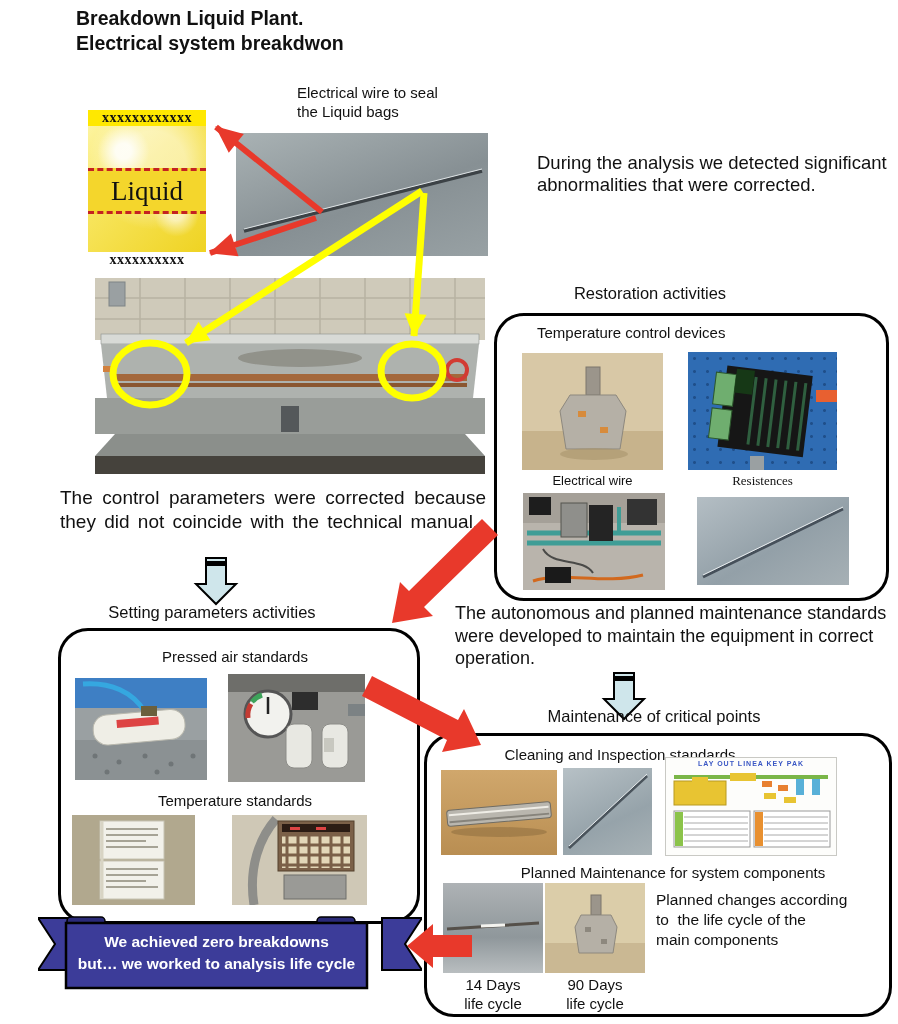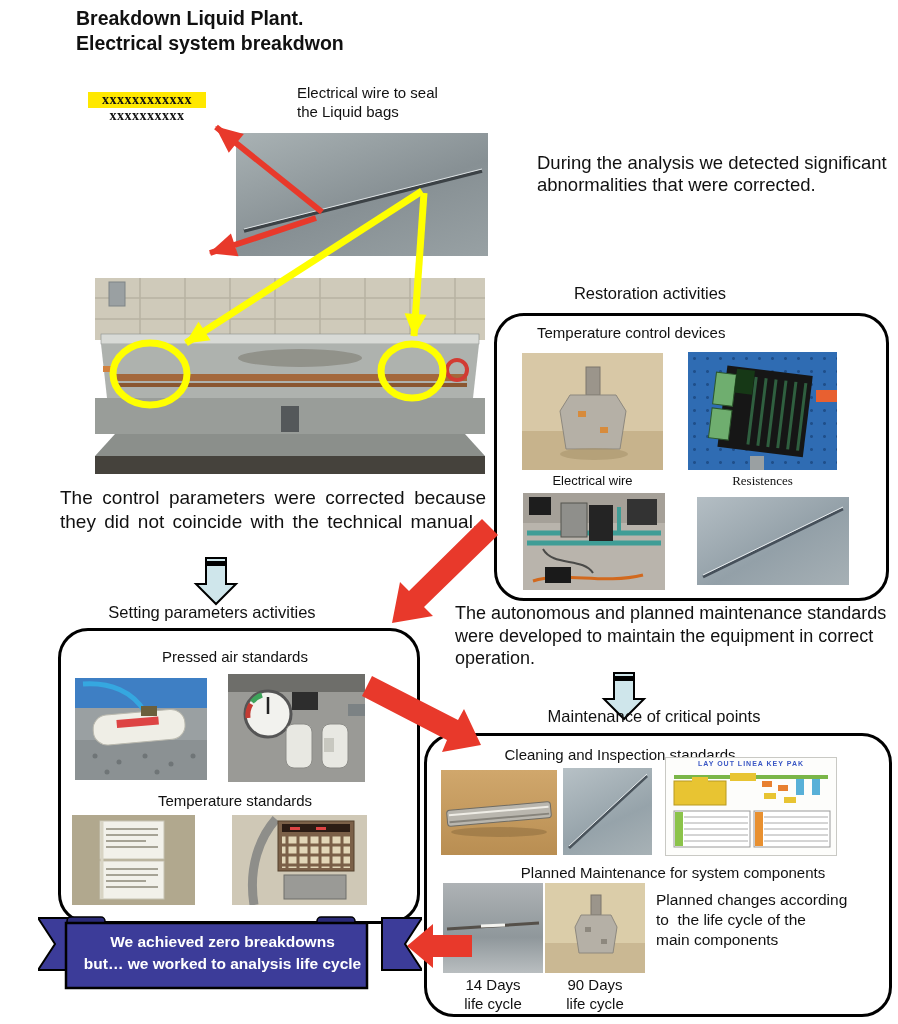--- a/index.html
+++ b/index.html
@@ -30,22 +30,32 @@
 <div id="slide">
 
   <div class="abs ttl" style="left:76px;top:6px;">
     <div>Breakdown  Liquid Plant.</div>
     <div>Electrical system breakdwon</div>
   </div>
 
   <div class="abs h15 pre" style="left:297px;top:84px;line-height:1.25;">Electrical wire to seal
 the Liquid bags</div>
 
-  <div class="abs" style="left:88px;top:92px;width:118px;height:158px;">
+  <div class="abs" style="left:88px;top:110px;width:118px;height:158px;">
     <div class="bag-x" style="background:#ffe800;height:16px;">xxxxxxxxxxxx</div>
+    <div style="position:relative;height:126px;background:
+        radial-gradient(circle at 30% 20%, rgba(255,255,255,.85) 0 6%, rgba(255,255,255,0) 20%),
+        radial-gradient(circle at 75% 70%, rgba(255,255,255,.6) 0 5%, rgba(255,255,255,0) 18%),
+        radial-gradient(circle at 55% 30%, rgba(255,255,255,.5) 0 30%, rgba(255,255,255,0) 60%),
+        linear-gradient(135deg,#fdf4a0 0%,#f7e45a 40%,#efd322 100%);">
+      <div style="position:absolute;left:0;top:42px;width:100%;height:46px;background:#f4d62c;
+                  border-top:3px dashed #c42222;border-bottom:3px dashed #c42222;box-sizing:border-box;">
+        <div class="liquid" style="margin-top:5px;">Liquid</div>
+      </div>
+    </div>
     <div class="bag-x" style="background:#fff;height:16px;">xxxxxxxxxx</div>
   </div>
 
   <div class="photo" style="left:236px;top:133px;width:252px;height:123px;
        background:linear-gradient(160deg,#a9b2b4,#879094 55%,#98a1a4);">
     <svg width="252" height="123">
       <line x1="8" y1="98" x2="246" y2="38" stroke="#3c4246" stroke-width="3.5"></line>
       <line x1="8" y1="96" x2="246" y2="36" stroke="#dfe4e6" stroke-width="1"></line>
     </svg>
   </div>
@@ -299,21 +309,21 @@
   <div class="abs pre ctr h15" style="left:545px;top:976px;width:100px;line-height:1.25;">90 Days
 life cycle</div>
 
   <svg class="abs" style="left:38px;top:914px;z-index:44;" width="384" height="96" viewBox="0 0 384 96">
     <polygon points="40,4 0,4 17,30 0,56 40,56" fill="#3c3c99" stroke="#000" stroke-width="2"></polygon>
     <polygon points="344,4 384,4 367,30 384,56 344,56" fill="#3c3c99" stroke="#000" stroke-width="2"></polygon>
     <rect x="29" y="3" width="38" height="10" rx="4" fill="#2a2a78" stroke="#000" stroke-width="1.5"></rect>
     <rect x="279" y="3" width="38" height="10" rx="4" fill="#2a2a78" stroke="#000" stroke-width="1.5"></rect>
     <rect x="28" y="9" width="301" height="65" fill="#3c3c99" stroke="#000" stroke-width="2.5"></rect>
   </svg>
-  <div class="bannertext" style="left:66px;top:931px;width:301px;margin-left:6px;">
+  <div class="bannertext" style="left:66px;top:931px;width:301px;">
     <div>We achieved zero breakdowns</div>
     <div>but… we worked to analysis life cycle</div>
   </div>
 
   <svg id="overlay" width="898" height="1024">
     <defs>
       <marker id="mh-red" markerUnits="userSpaceOnUse" markerWidth="30" markerHeight="26" refX="27" refY="13" orient="auto">
         <path d="M1,1 L28,13 L1,25 Z" fill="#e8392b"></path>
       </marker>
       <marker id="mh-yel" markerUnits="userSpaceOnUse" markerWidth="27" markerHeight="24" refX="23" refY="12" orient="auto">

